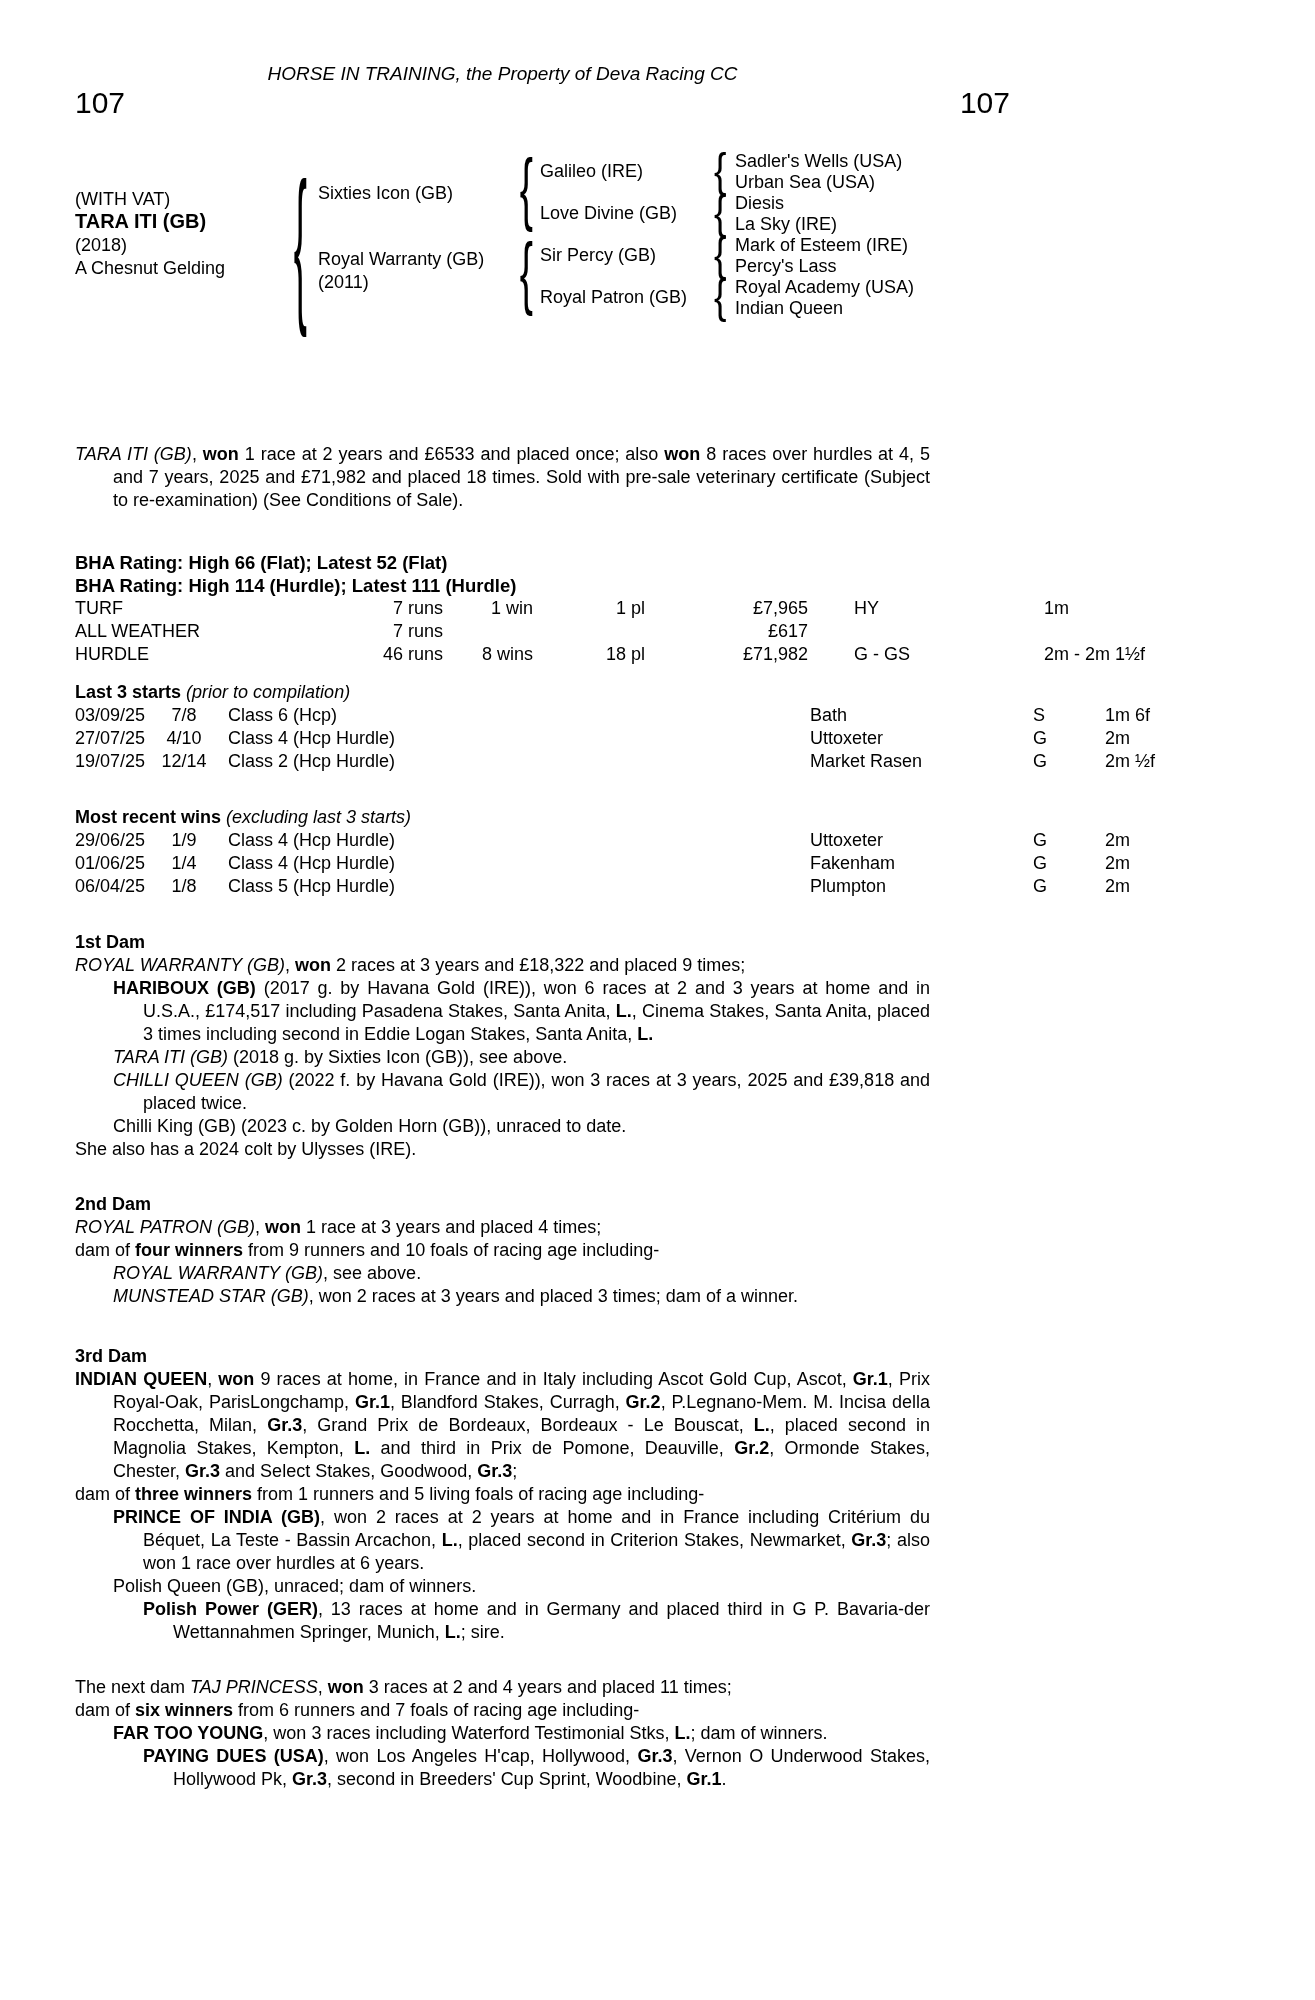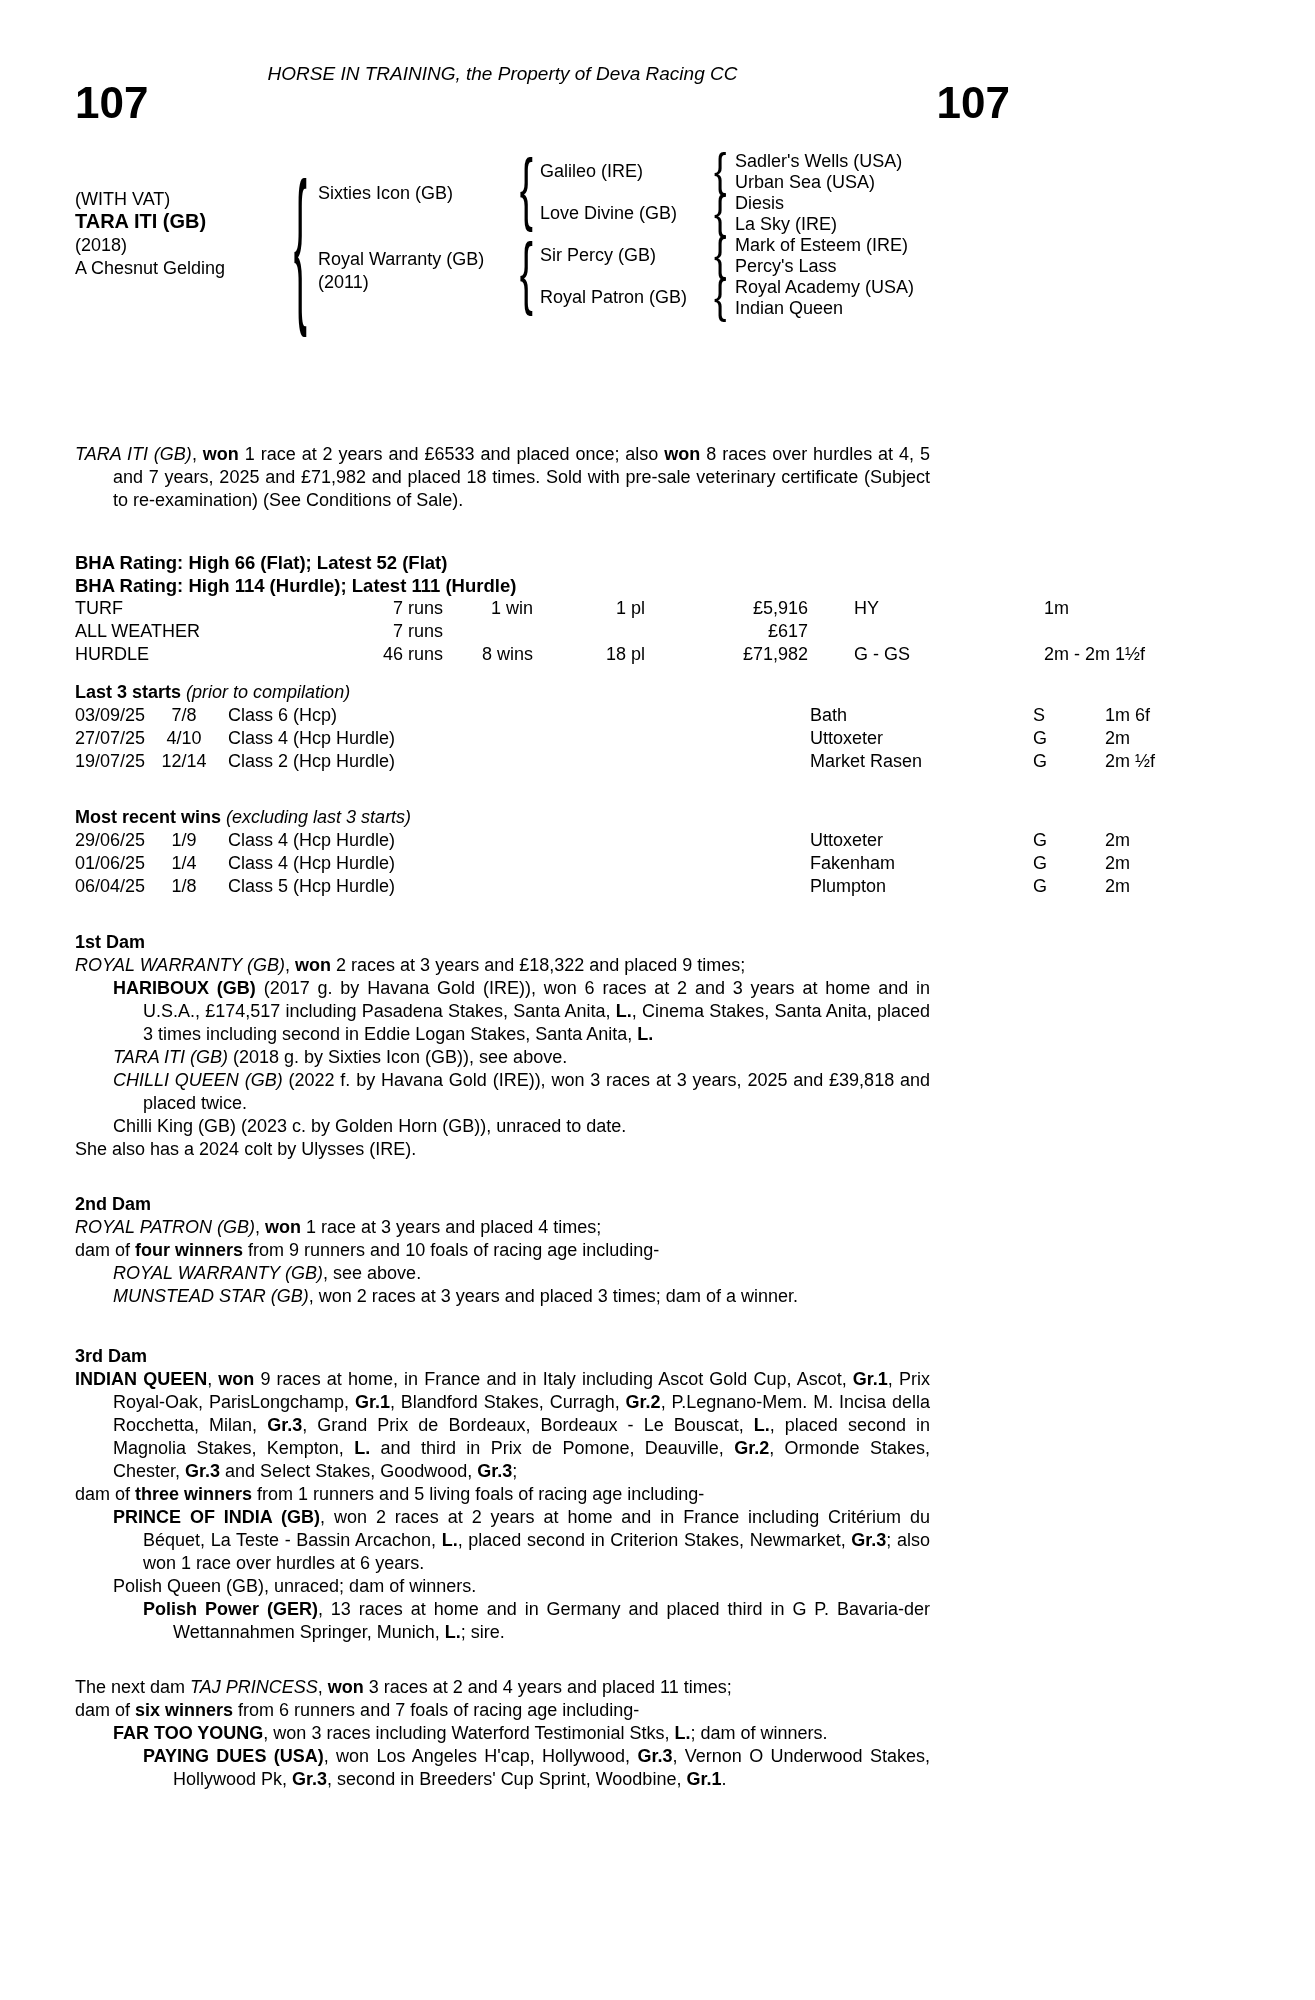--- a/index.html
+++ b/index.html
@@ -7,21 +7,21 @@
     width:1315px;height:2000px;position:relative;overflow:hidden;
     font-family:"Liberation Sans","DejaVu Sans",sans-serif;
     font-size:18px;line-height:23px;
   }
   .content{padding-left:75px;}
   .page-header{
     width:855px;text-align:center;font-style:italic;font-size:19px;
     margin-top:62px;height:24px;
   }
   .lots-row{position:relative;width:860px;height:42px;margin-top:-2px;}
-  .lot{position:absolute;top:0;font-size:44px;font-weight:bold;line-height:38px;}
+  .lot{position:absolute;top:0;font-size:30px;font-weight:normal;line-height:38px;}
   .lot-left{left:0;}
   .lot-right{right:-75px;}
 
   
   .pedigree{position:relative;height:170px;margin-top:22px;width:1000px;}
   .ped{position:absolute;white-space:nowrap;}
   .ped-name{font-weight:bold;font-size:20px;}
   .brace{
     position:absolute;font-size:44px;line-height:44px;height:44px;width:16px;
     font-weight:400;text-align:center;
@@ -115,21 +115,21 @@
 
   <p class="plain ratings">BHA Rating: High 66 (Flat); Latest 52 (Flat)</p>
   <p class="plain bold" style="font-size:18.5px;">BHA Rating: High 114 (Hurdle); Latest 111 (Hurdle)</p>
 
   <div class="stats-table">
     <div class="srow">
       <span>TURF</span>
       <span class="num">7 runs</span>
       <span class="num">1 win</span>
       <span class="num">1 pl</span>
-      <span class="num">£5,916</span>
+      <span class="num">£7,965</span>
       <span class="going">HY</span>
       <span class="dist">1m</span>
     </div>
     <div class="srow">
       <span>ALL WEATHER</span>
       <span class="num">7 runs</span>
       <span class="num"></span>
       <span class="num"></span>
       <span class="num">£617</span>
       <span class="going"></span>

